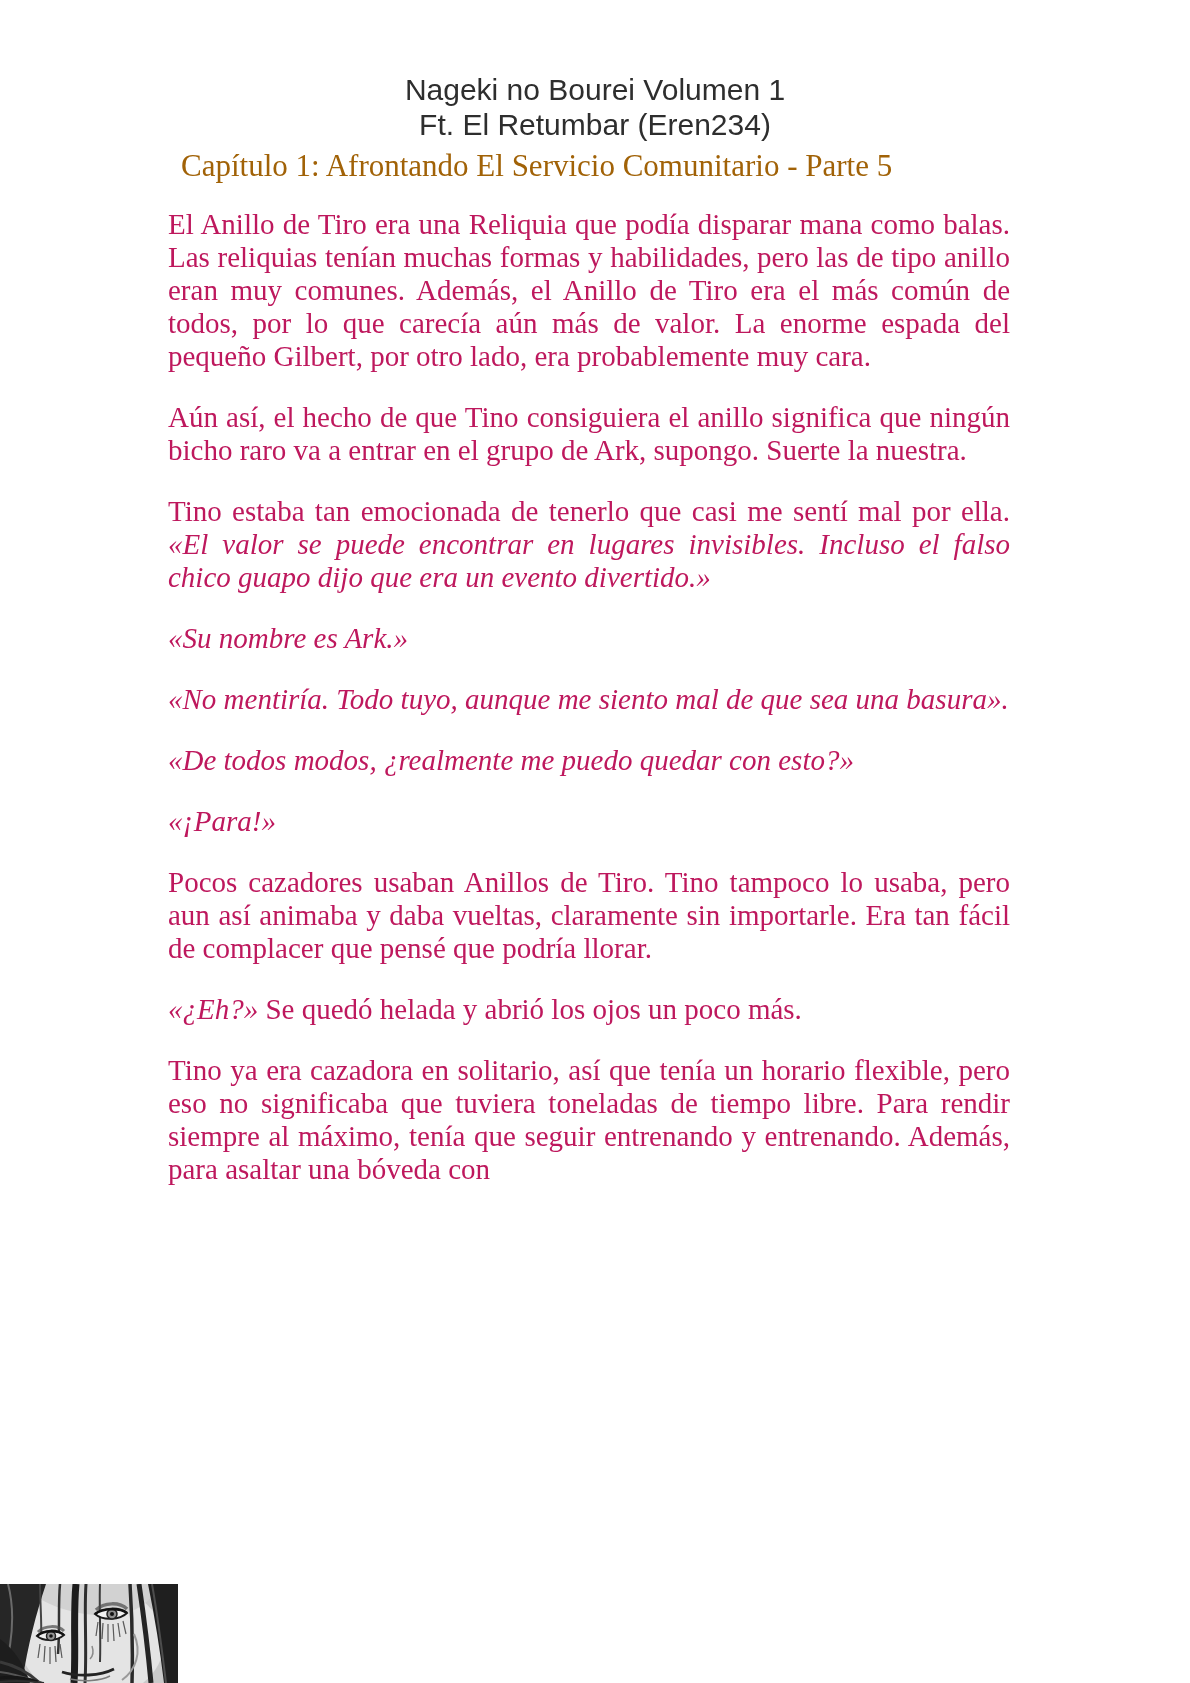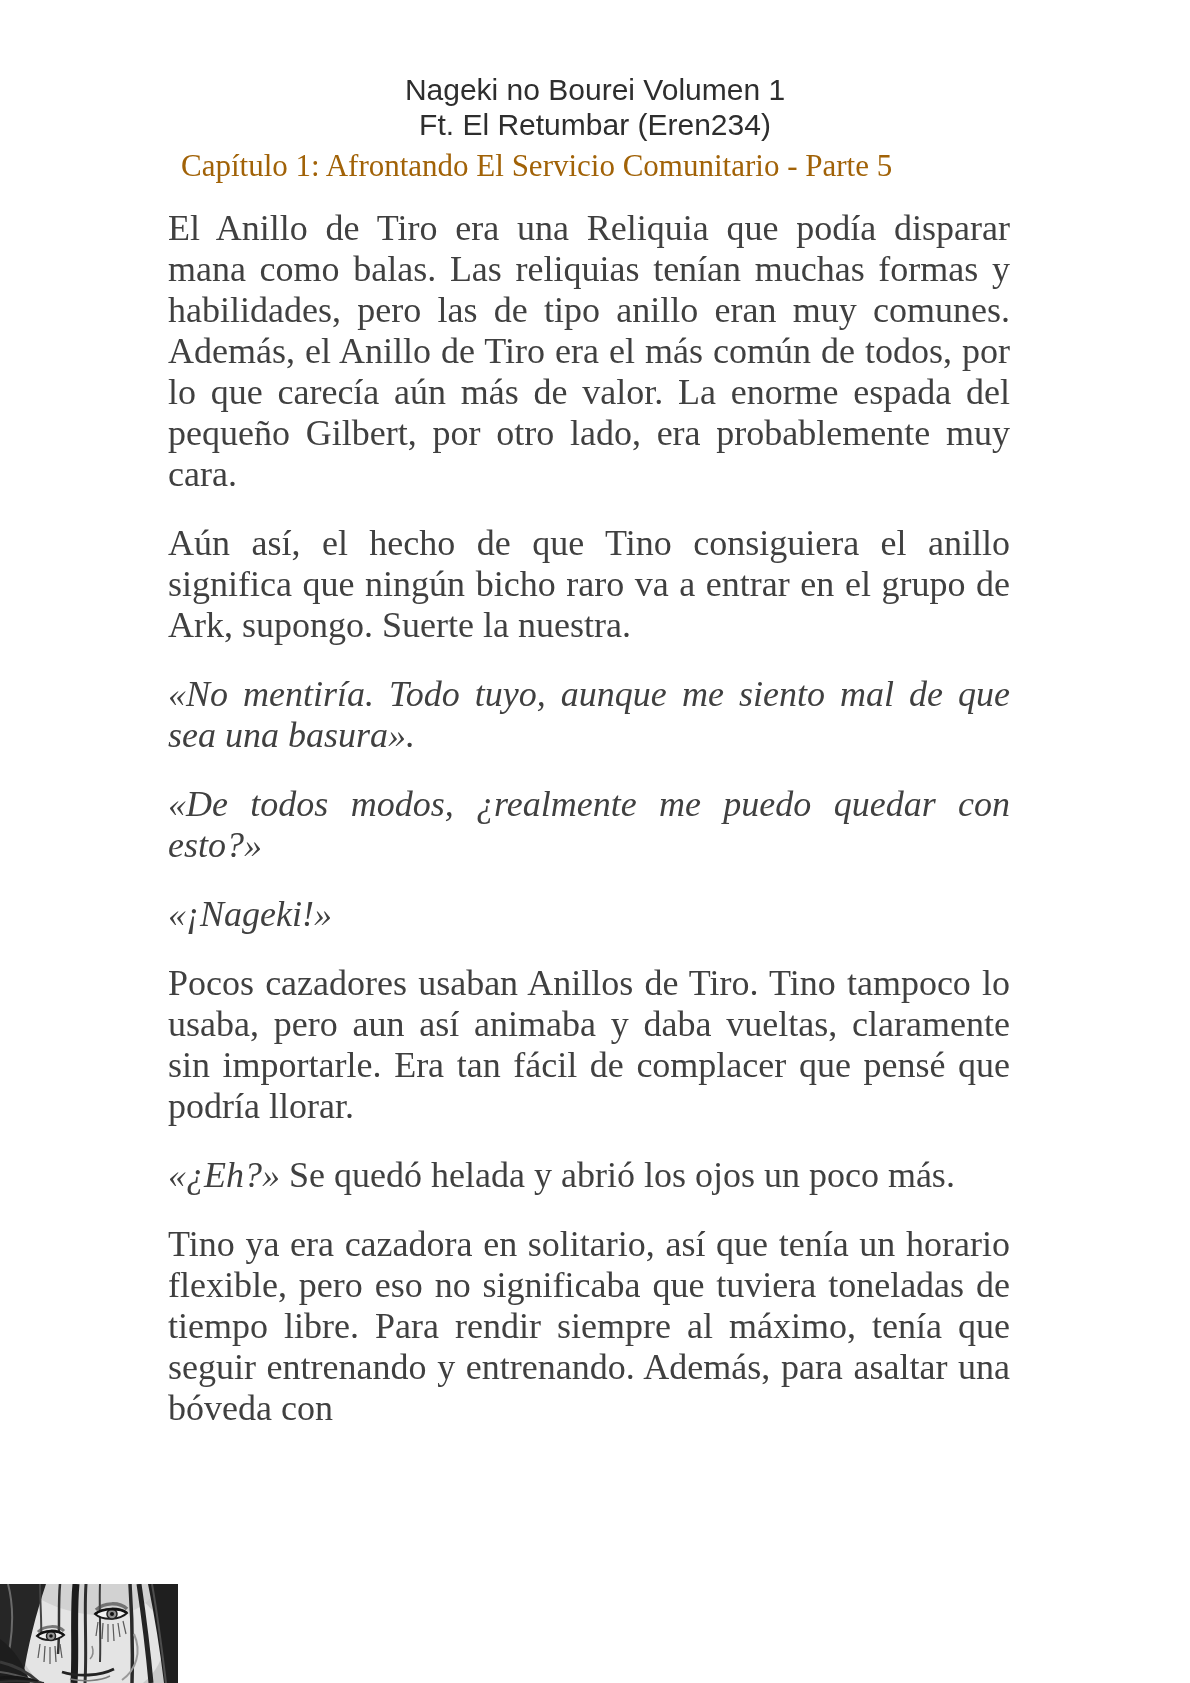--- a/index.html
+++ b/index.html
@@ -27,25 +27,25 @@
   }
   .chapter-title {
     margin: 6px 0 0 13px;
     font-size: 31px;
     line-height: 36px;
     color: #a16207;
     white-space: nowrap;
   }
   .body-text .para {
     margin: 28px 0 0 0;
-    font-size: 36px;
-    line-height: 41px;
+    font-size: 29px;
+    line-height: 33px;
     text-align: justify;
     text-justify: inter-word;
-    color: #404040;
+    color: #be185d;
   }
   .body-text .para:first-child { margin-top: 24px; }
   .body-text .it { font-style: italic; }
   .footer-art {
     position: absolute;
     left: 0;
     top: 1584px;
     width: 178px;
     height: 99px;
     overflow: hidden;
@@ -60,23 +60,25 @@
   <div class="header-block">
     <div>Nageki no Bourei Volumen 1</div>
     <div>Ft. El Retumbar (Eren234)</div>
   </div>
 
   <div class="content">
     <div class="chapter-title">Capítulo 1: Afrontando El Servicio Comunitario - Parte 5</div>
     <div class="body-text">
         <p class="para"><span>El Anillo de Tiro era una Reliquia que podía disparar mana como balas. Las reliquias tenían muchas formas y habilidades, pero las de tipo anillo eran muy comunes. Además, el Anillo de Tiro era el más común de todos, por lo que carecía aún más de valor. La enorme espada del pequeño Gilbert, por otro lado, era probablemente muy cara.</span></p>
         <p class="para"><span>Aún así, el hecho de que Tino consiguiera el anillo significa que ningún bicho raro va a entrar en el grupo de Ark, supongo. Suerte la nuestra.</span></p>
+        <p class="para"><span>Tino estaba tan emocionada de tenerlo que casi me sentí mal por ella. </span><span class="it">«El valor se puede encontrar en lugares invisibles. Incluso el falso chico guapo dijo que era un evento divertido.»</span></p>
+        <p class="para"><span class="it">«Su nombre es Ark.»</span></p>
         <p class="para"><span class="it">«No mentiría. Todo tuyo, aunque me siento mal de que sea una basura».</span></p>
         <p class="para"><span class="it">«De todos modos, ¿realmente me puedo quedar con esto?»</span></p>
-        <p class="para"><span class="it">«¡Nageki!»</span></p>
+        <p class="para"><span class="it">«¡Para!»</span></p>
         <p class="para"><span>Pocos cazadores usaban Anillos de Tiro. Tino tampoco lo usaba, pero aun así animaba y daba vueltas, claramente sin importarle. Era tan fácil de complacer que pensé que podría llorar.</span></p>
         <p class="para"><span class="it">«¿Eh?» </span><span>Se quedó helada y abrió los ojos un poco más.</span></p>
         <p class="para"><span>Tino ya era cazadora en solitario, así que tenía un horario flexible, pero eso no significaba que tuviera toneladas de tiempo libre. Para rendir siempre al máximo, tenía que seguir entrenando y entrenando. Además, para asaltar una bóveda con</span></p>
       </div>
   </div>
 
   <div class="footer-art">
     <svg width="178" height="99" viewBox="0 0 178 99" preserveAspectRatio="none">
 
       <rect x="0" y="0" width="178" height="99" fill="#c9c9c9"></rect>

